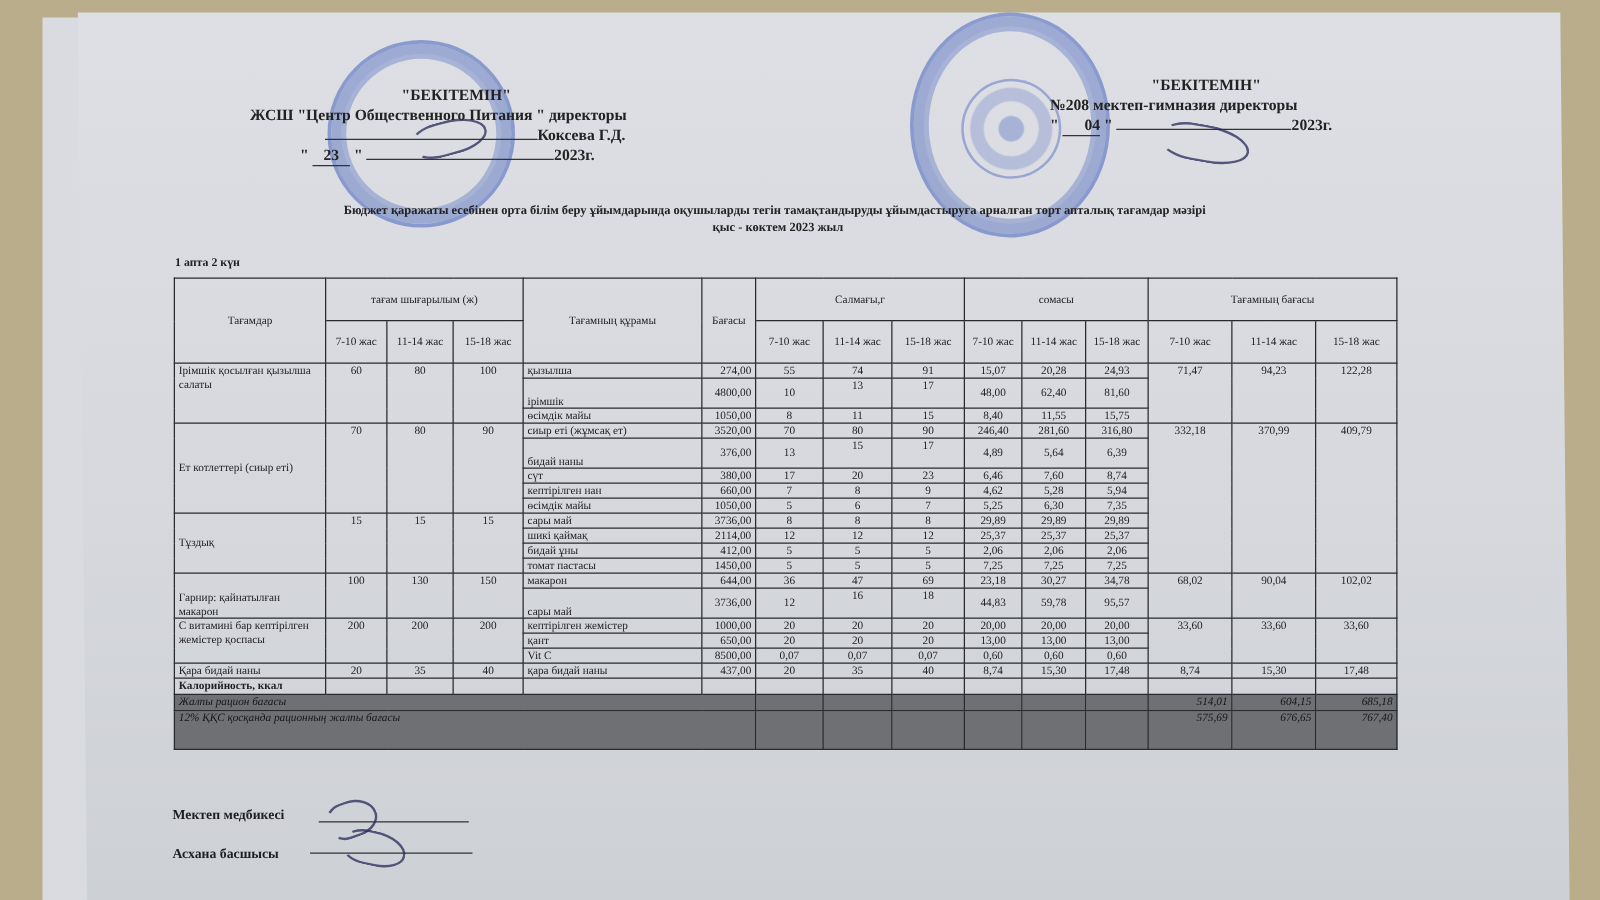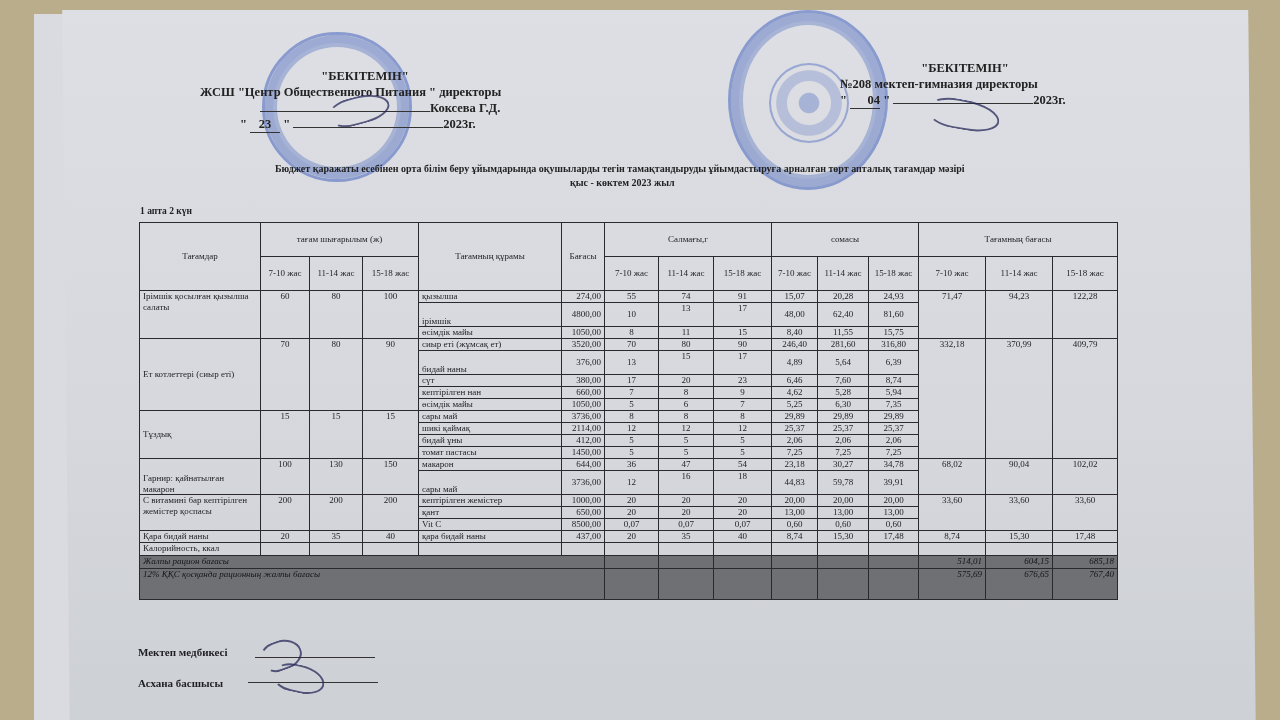--- a/index.html
+++ b/index.html
@@ -276,37 +276,37 @@
       </tr>
       <tr style="height: 12px;">
         <td rowspan="2" class="bot">Гарнир: қайнатылған макарон</td>
         <td rowspan="2" class="ctr">100</td>
         <td rowspan="2" class="ctr">130</td>
         <td rowspan="2" class="ctr">150</td>
         <td class="">макарон</td>
         <td class="r mid">644,00</td>
         <td class="ctr mid">36</td>
         <td class="ctr ">47</td>
-        <td class="ctr ">54</td>
+        <td class="ctr ">69</td>
         <td class="ctr mid">23,18</td>
         <td class="ctr mid">30,27</td>
         <td class="ctr mid">34,78</td>
         <td rowspan="2" class="ctr">68,02</td>
         <td rowspan="2" class="ctr">90,04</td>
         <td rowspan="2" class="ctr">102,02</td>
       </tr>
       <tr style="height: 24px;">
         <td class="bot">сары май</td>
         <td class="r mid">3736,00</td>
         <td class="ctr mid">12</td>
         <td class="ctr ">16</td>
         <td class="ctr ">18</td>
         <td class="ctr mid">44,83</td>
         <td class="ctr mid">59,78</td>
-        <td class="ctr mid">39,91</td>
+        <td class="ctr mid">95,57</td>
       </tr>
       <tr style="height: 12px;">
         <td rowspan="3" class="">С витамині бар кептірілген жемістер қоспасы</td>
         <td rowspan="3" class="ctr">200</td>
         <td rowspan="3" class="ctr">200</td>
         <td rowspan="3" class="ctr">200</td>
         <td class="">кептірілген жемістер</td>
         <td class="r mid">1000,00</td>
         <td class="ctr mid">20</td>
         <td class="ctr ">20</td>
@@ -351,21 +351,21 @@
         <td class="ctr mid">8,74</td>
         <td class="ctr mid">15,30</td>
         <td class="ctr mid">17,48</td>
         <td rowspan="1" class="ctr">8,74</td>
         <td rowspan="1" class="ctr">15,30</td>
         <td rowspan="1" class="ctr">17,48</td>
       </tr>
     </tbody>
   <tbody>
     <tr style="height:13px;">
-      <td style="font-weight:normal;margin-left:44px;">Калорийность, ккал</td>
+      <td style="font-weight:bold;margin-left:44px;">Калорийность, ккал</td>
       <td></td>
         <td></td>
         <td></td>
         <td></td>
         <td></td>
         <td></td>
         <td></td>
         <td></td>
         <td></td>
         <td></td>

